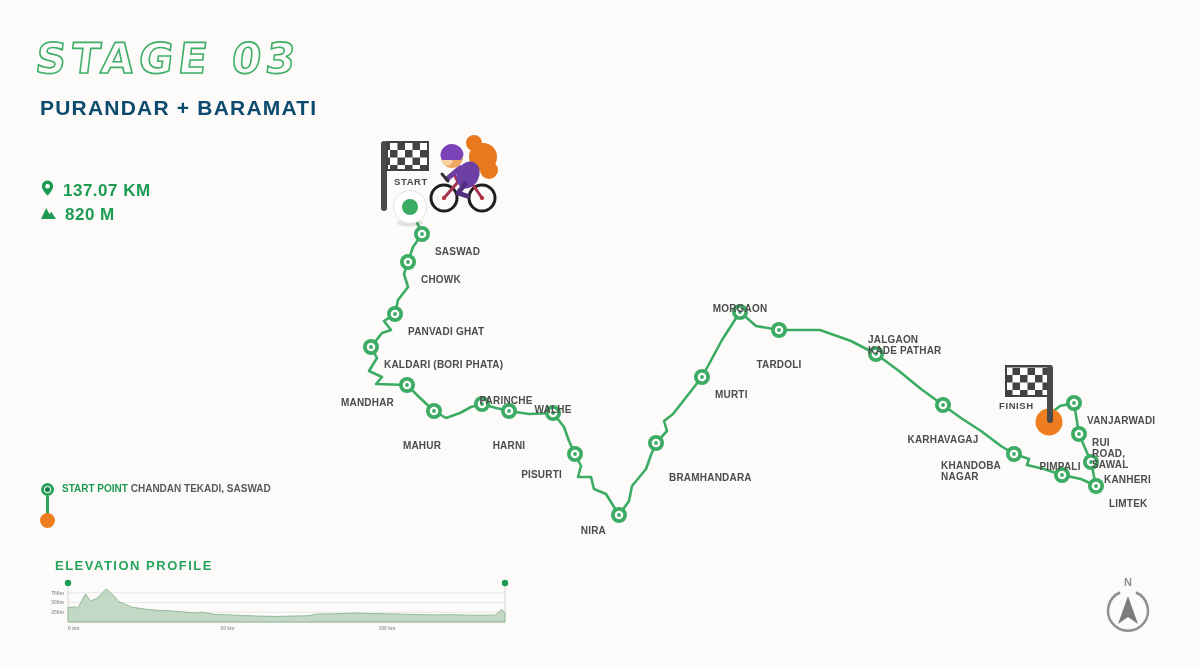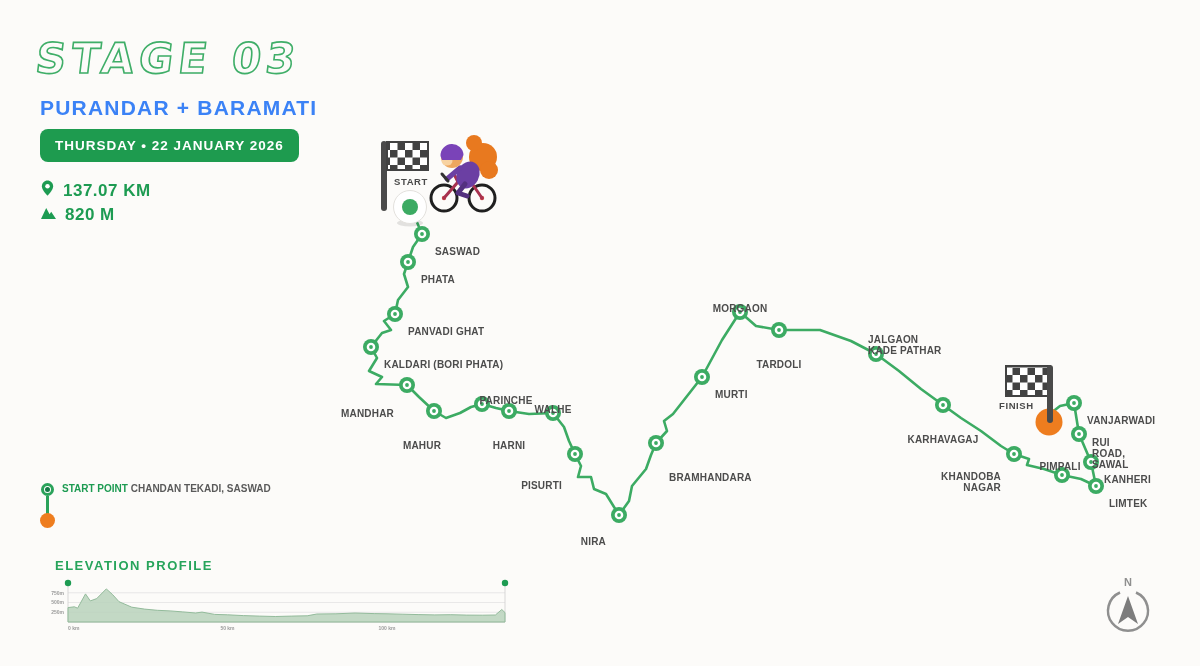--- a/index.html
+++ b/index.html
@@ -7,32 +7,32 @@
           font-family:"Liberation Sans",sans-serif;}
   .abs{position:absolute;}
   svg.layer{position:absolute;left:0;top:0;}
 
   
   .stage-title{position:absolute;left:36px;top:34px;font-family:"DejaVu Sans",sans-serif;
     font-size:42px;font-weight:800;letter-spacing:5px;transform:skewX(-7deg);
     color:transparent;-webkit-text-stroke:1.6px #3fae68;}
   @supports not (-webkit-text-stroke: 1px black){.stage-title{color:#3fae68;}}
   .route-title{position:absolute;left:40px;top:96px;font-size:21px;font-weight:800;
-    color:#3b82f6;letter-spacing:1.2px;}
+    color:#0c4a6e;letter-spacing:1.2px;}
   .date-badge{position:absolute;left:40px;top:129px;background:#1e9b4f;color:#ffffff;
     font-size:13.5px;font-weight:700;letter-spacing:1px;padding:9px 15px;border-radius:8px;}
   .stat{position:absolute;left:40px;display:flex;align-items:center;gap:8px;
     color:#1d9b52;font-weight:800;font-size:17px;letter-spacing:.5px;}
   .stat.km{top:179px;} .stat.elev{top:205px;}
 
   
   .wp{position:absolute;font-size:10px;line-height:11px;font-weight:700;color:#4c4c4c;
     letter-spacing:.2px;white-space:pre-line;}
   .wp.right{transform:translate(0,-50%);text-align:left;}
-  .wp.left{transform:translate(-100%,-50%);text-align:right;margin-top:11px;}
+  .wp.left{transform:translate(-100%,-50%);text-align:left;}
   .wp.above{transform:translate(-50%,-100%);text-align:center;}
   .wp.below{transform:translate(-50%,0);text-align:center;}
   .wp.above-left{transform:translate(0,-100%);text-align:left;}
 
   .flag-label{position:absolute;font-size:9.5px;font-weight:700;color:#4a4a4a;letter-spacing:.6px;}
   .start-label{left:394px;top:176px;}
   .finish-label{left:999px;top:400px;}
 
   
   .lg-start{position:absolute;left:41px;top:483px;width:7px;height:7px;border:3px solid #2aa25a;
@@ -171,21 +171,21 @@
       <circle cx="25" cy="27" r="11" fill="#eda75f"></circle>
       <ellipse cx="20" cy="31" rx="5.5" ry="4.5" fill="#f8d3a2"></ellipse>
       <circle cx="20" cy="24" r="1.7" fill="#222222"></circle>
       <path d="M13.5,26 A11.5,11.5 0 0 1 36.5,25 L34,30 L15,30 Z" fill="#7a43b8"></path>
       <path d="M15,44 L21,51" stroke="#333333" stroke-width="3" stroke-linecap="round"></path>
     </g>
   </svg>
 
   <div id="map-labels" class="abs" style="left:0;top:16px;width:973px;height:666px;">
       <div class="wp right" style="left: 435px; top: 235px;">SASWAD</div>
-      <div class="wp right" style="left: 421px; top: 263px;">PHATA</div>
+      <div class="wp right" style="left: 421px; top: 263px;">CHOWK</div>
       <div class="wp right" style="left: 408px; top: 315px;">PANVADI GHAT</div>
       <div class="wp right" style="left: 384px; top: 348px;">KALDARI (BORI PHATA)</div>
       <div class="wp left" style="left: 394px; top: 386px;">MANDHAR</div>
       <div class="wp below" style="left: 422px; top: 424px;">MAHUR</div>
       <div class="wp above" style="left: 482px; top: 390px; padding-left: 48px;">PARINCHE</div>
       <div class="wp below" style="left: 509px; top: 424px;">HARNI</div>
       <div class="wp above" style="left: 553px; top: 399px;">WALHE</div>
       <div class="wp left" style="left: 562px; top: 458px;">PISURTI</div>
       <div class="wp left" style="left: 606px; top: 514px;">NIRA</div>
       <div class="wp right" style="left: 669px; top: 444px; margin-top: 17px;">BRAMHANDARA</div>
@@ -203,21 +203,20 @@
       <div class="wp right" style="left: 1092px; top: 437px;">RUI ROAD,
 SAWAL</div>
       <div class="wp right" style="left: 1087px; top: 404px;">VANJARWADI</div>
     </div>
 
   <div class="flag-label start-label">START</div>
   <div class="flag-label finish-label">FINISH</div>
 
   <div class="stage-title">STAGE 03</div>
   <div class="route-title">PURANDAR + BARAMATI</div>
-  <div class="date-badge">THURSDAY  •  22 JANUARY 2026</div>
   <div class="stat km">
     <span>
       <svg width="15" height="18" viewBox="0 0 16 18">
           <path d="M8,1 C4.7,1 2,3.7 2,7 C2,11.6 8,17 8,17 C8,17 14,11.6 14,7 C14,3.7 11.3,1 8,1 Z" fill="#1d9b52"></path>
           <circle cx="8" cy="7" r="2.4" fill="#ffffff"></circle>
         </svg>
     </span>
     <span>137.07 KM</span>
   </div>
   <div class="stat elev">

